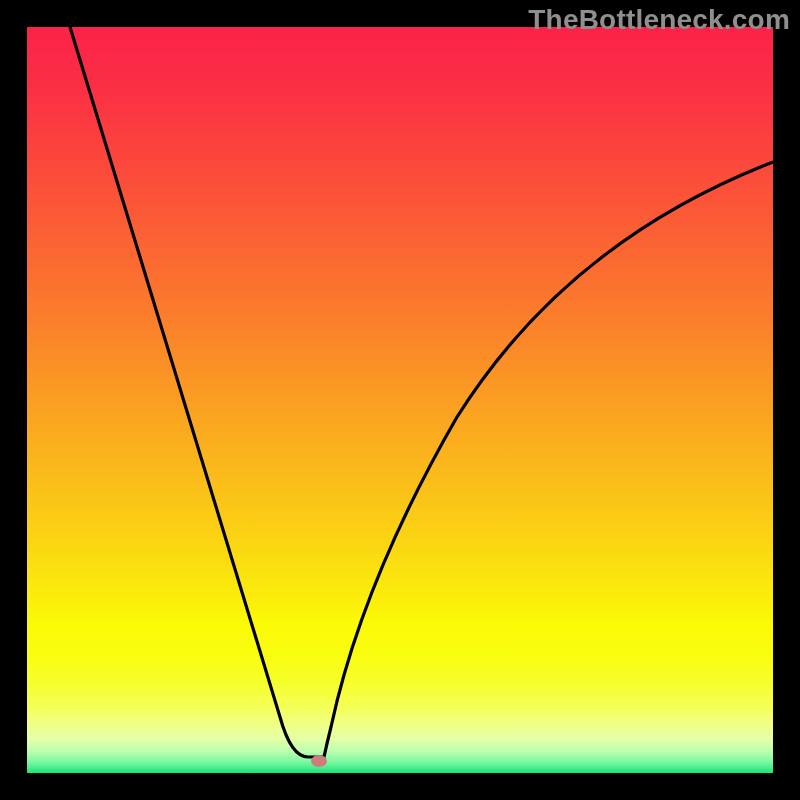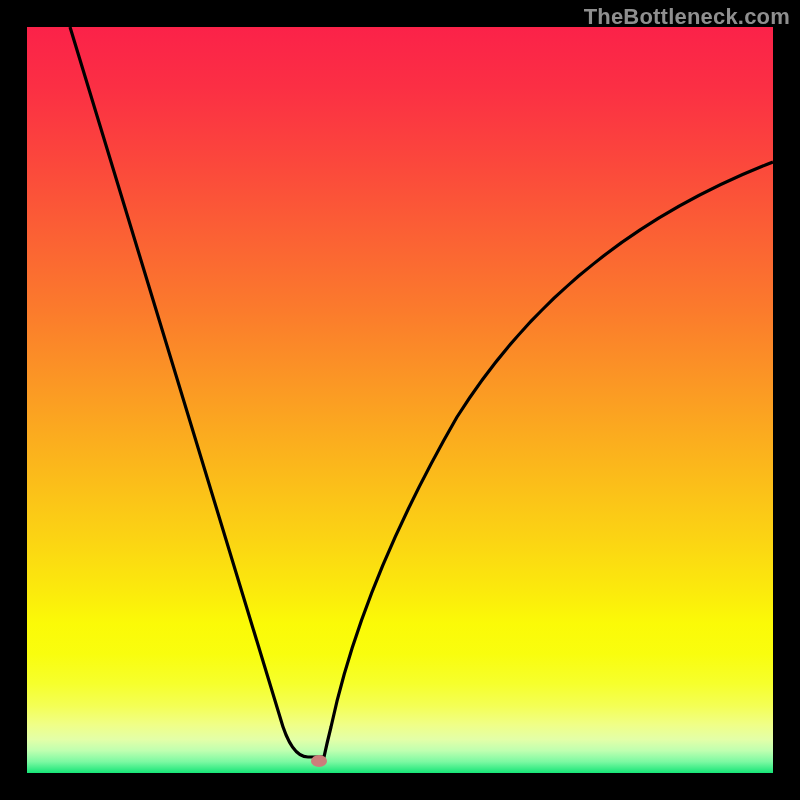--- a/index.html
+++ b/index.html
@@ -23,21 +23,21 @@
     left: 0;
     top: 0;
     width: 746px;
     height: 746px;
   }
   .watermark {
     position: absolute;
     top: 4px;
     right: 10px;
     font-family: Arial, Helvetica, sans-serif;
-    font-size: 22px;
+    font-size: 28px;
     font-weight: 600;
     color: #8f8f8f;
     letter-spacing: 0.2px;
   }
   .curve {
     position: absolute;
     left: 0; top: 0;
     width: 746px;
     height: 746px;
     pointer-events: none;

